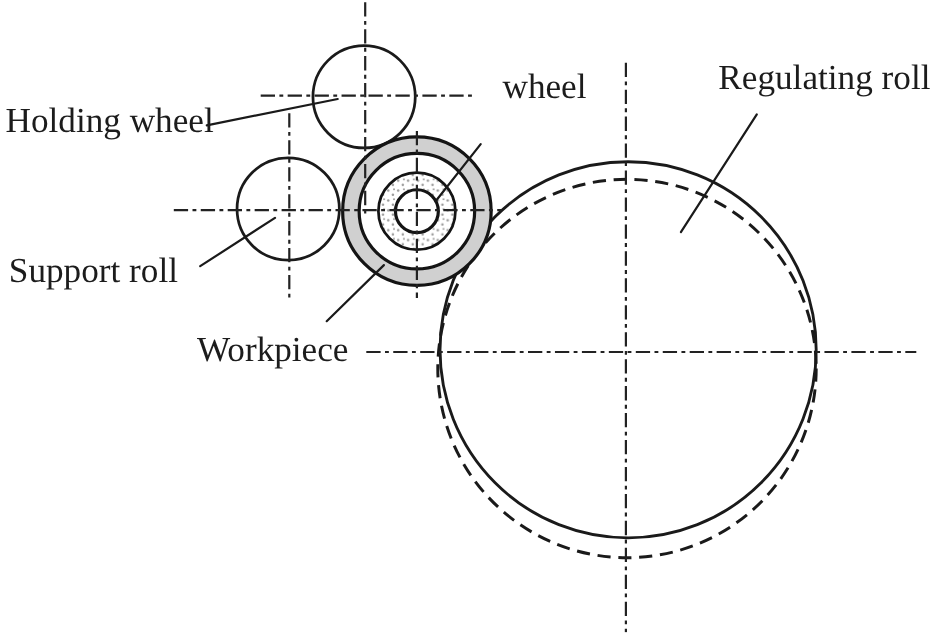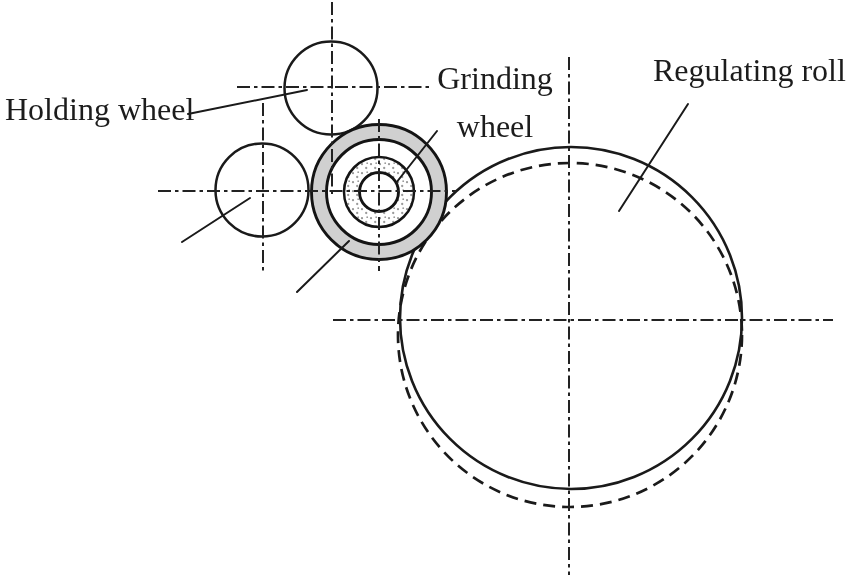--- a/index.html
+++ b/index.html
@@ -73,22 +73,23 @@
       <path d="M188 114 L307 90"></path>
       <path d="M182 242 L250 198"></path>
       <path d="M437 131 L396 183"></path>
       <path d="M297 292 L349 241"></path>
       <path d="M688 104 L619 211"></path>
     </g>
   </svg>
 
   <div class="label label-holding">Holding wheel</div>
 
+  <div class="label label-support">Support roll</div>
 
   <div class="label label-grinding">
-    <div>Grinding</div>
     <div>wheel</div>
   </div>
 
+  <div class="label label-workpiece">Workpiece</div>
 
   <div class="label label-regulating">Regulating roll</div>
 
 </div>
 
 </body></html>

